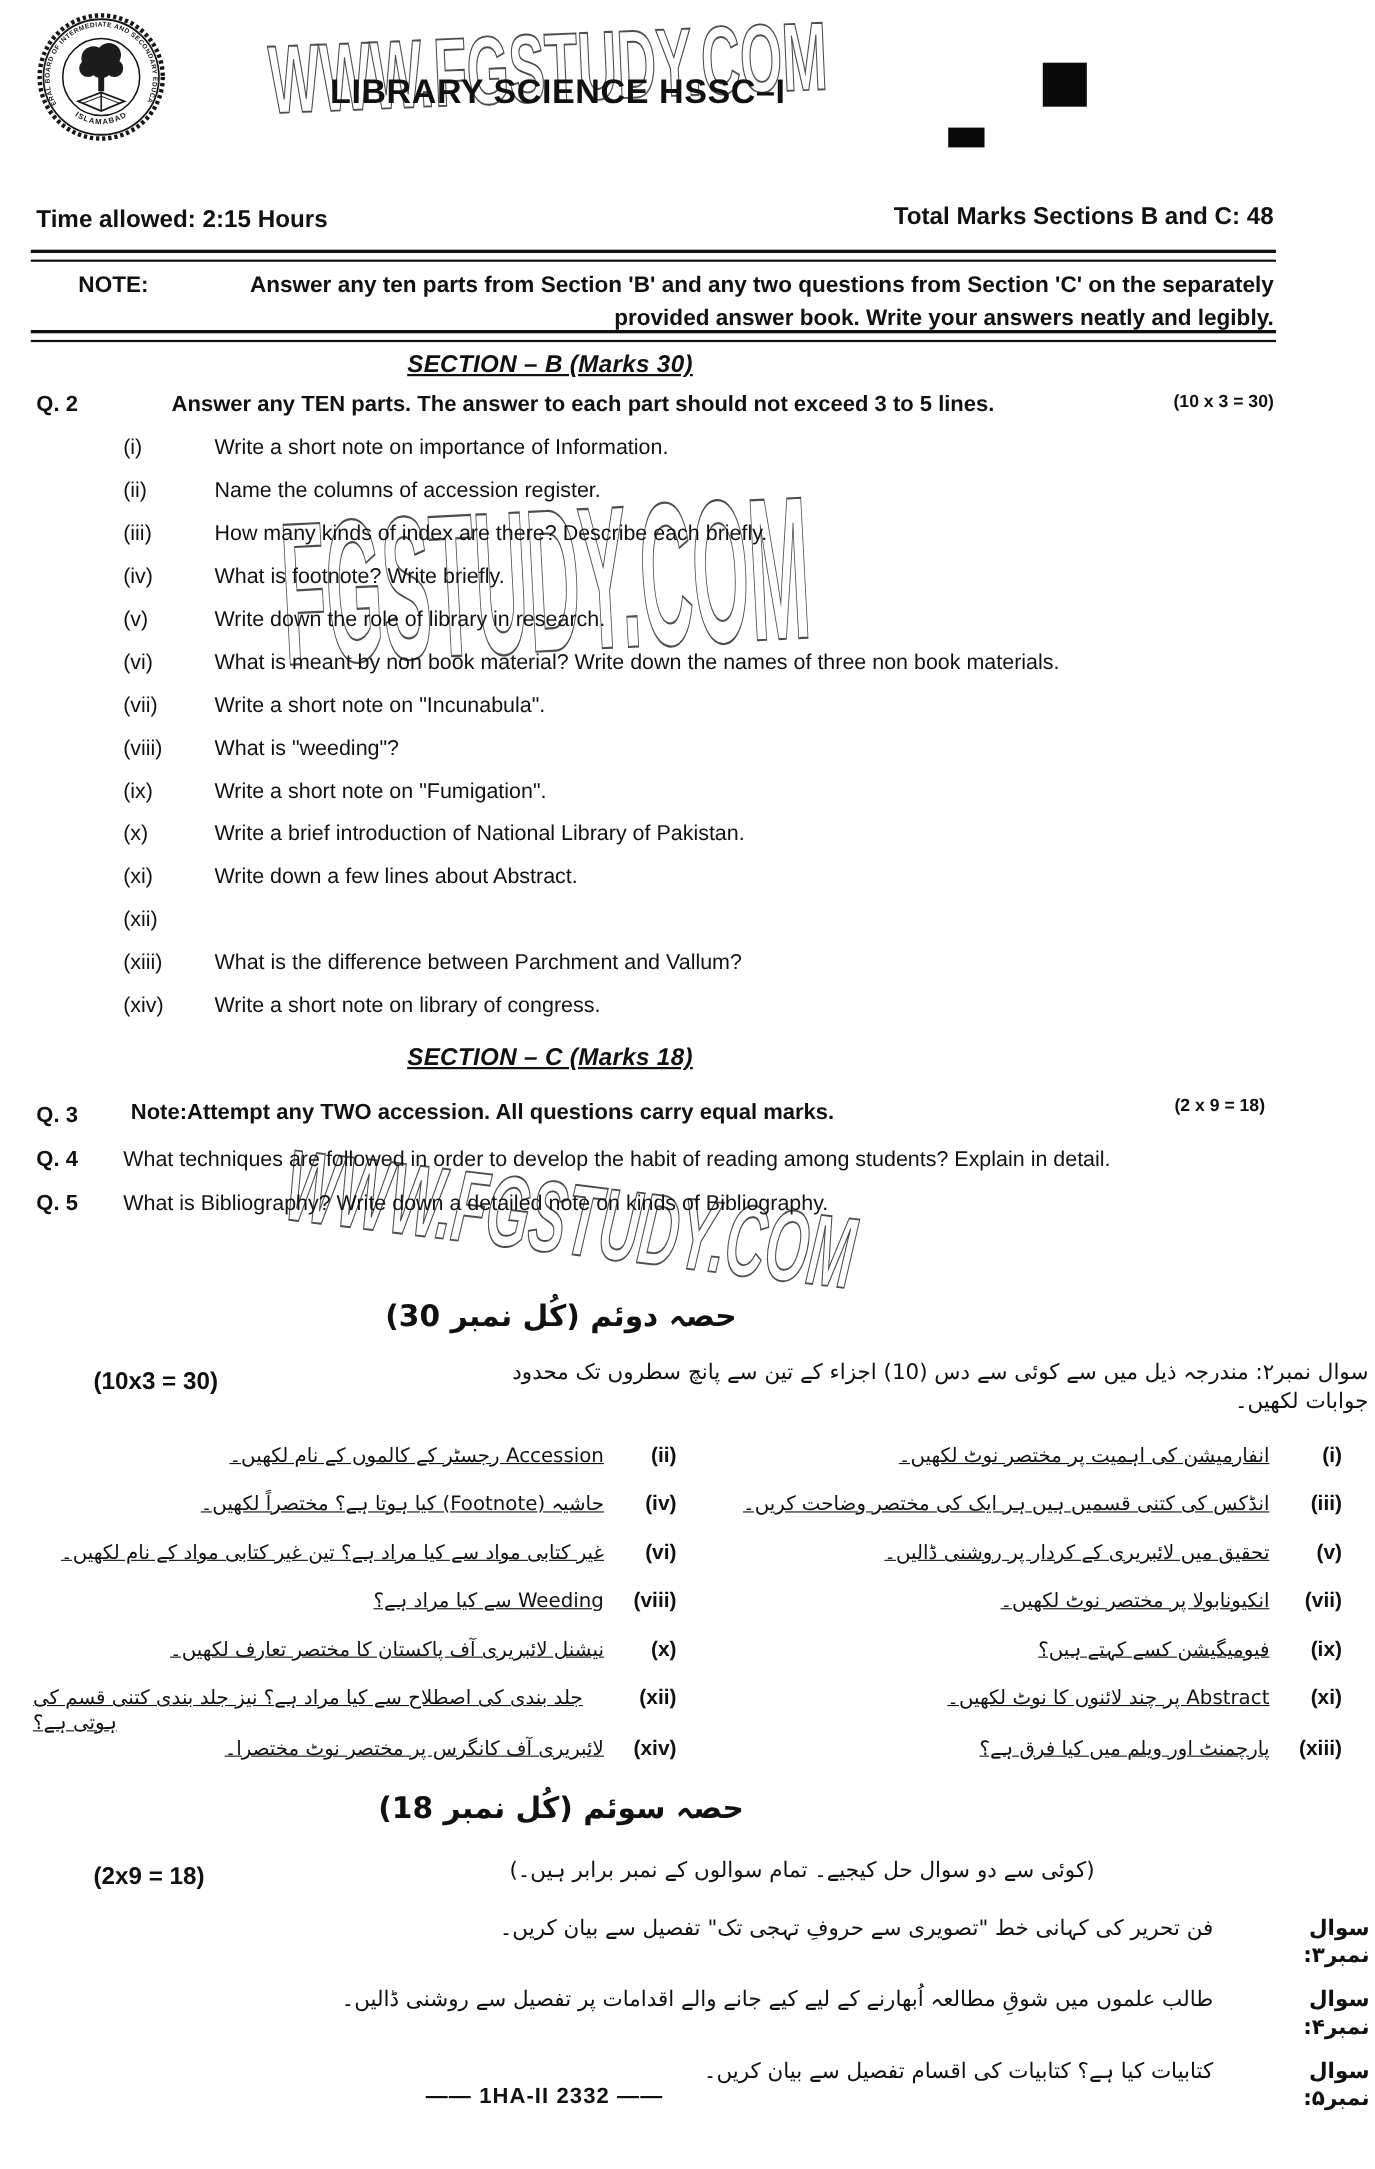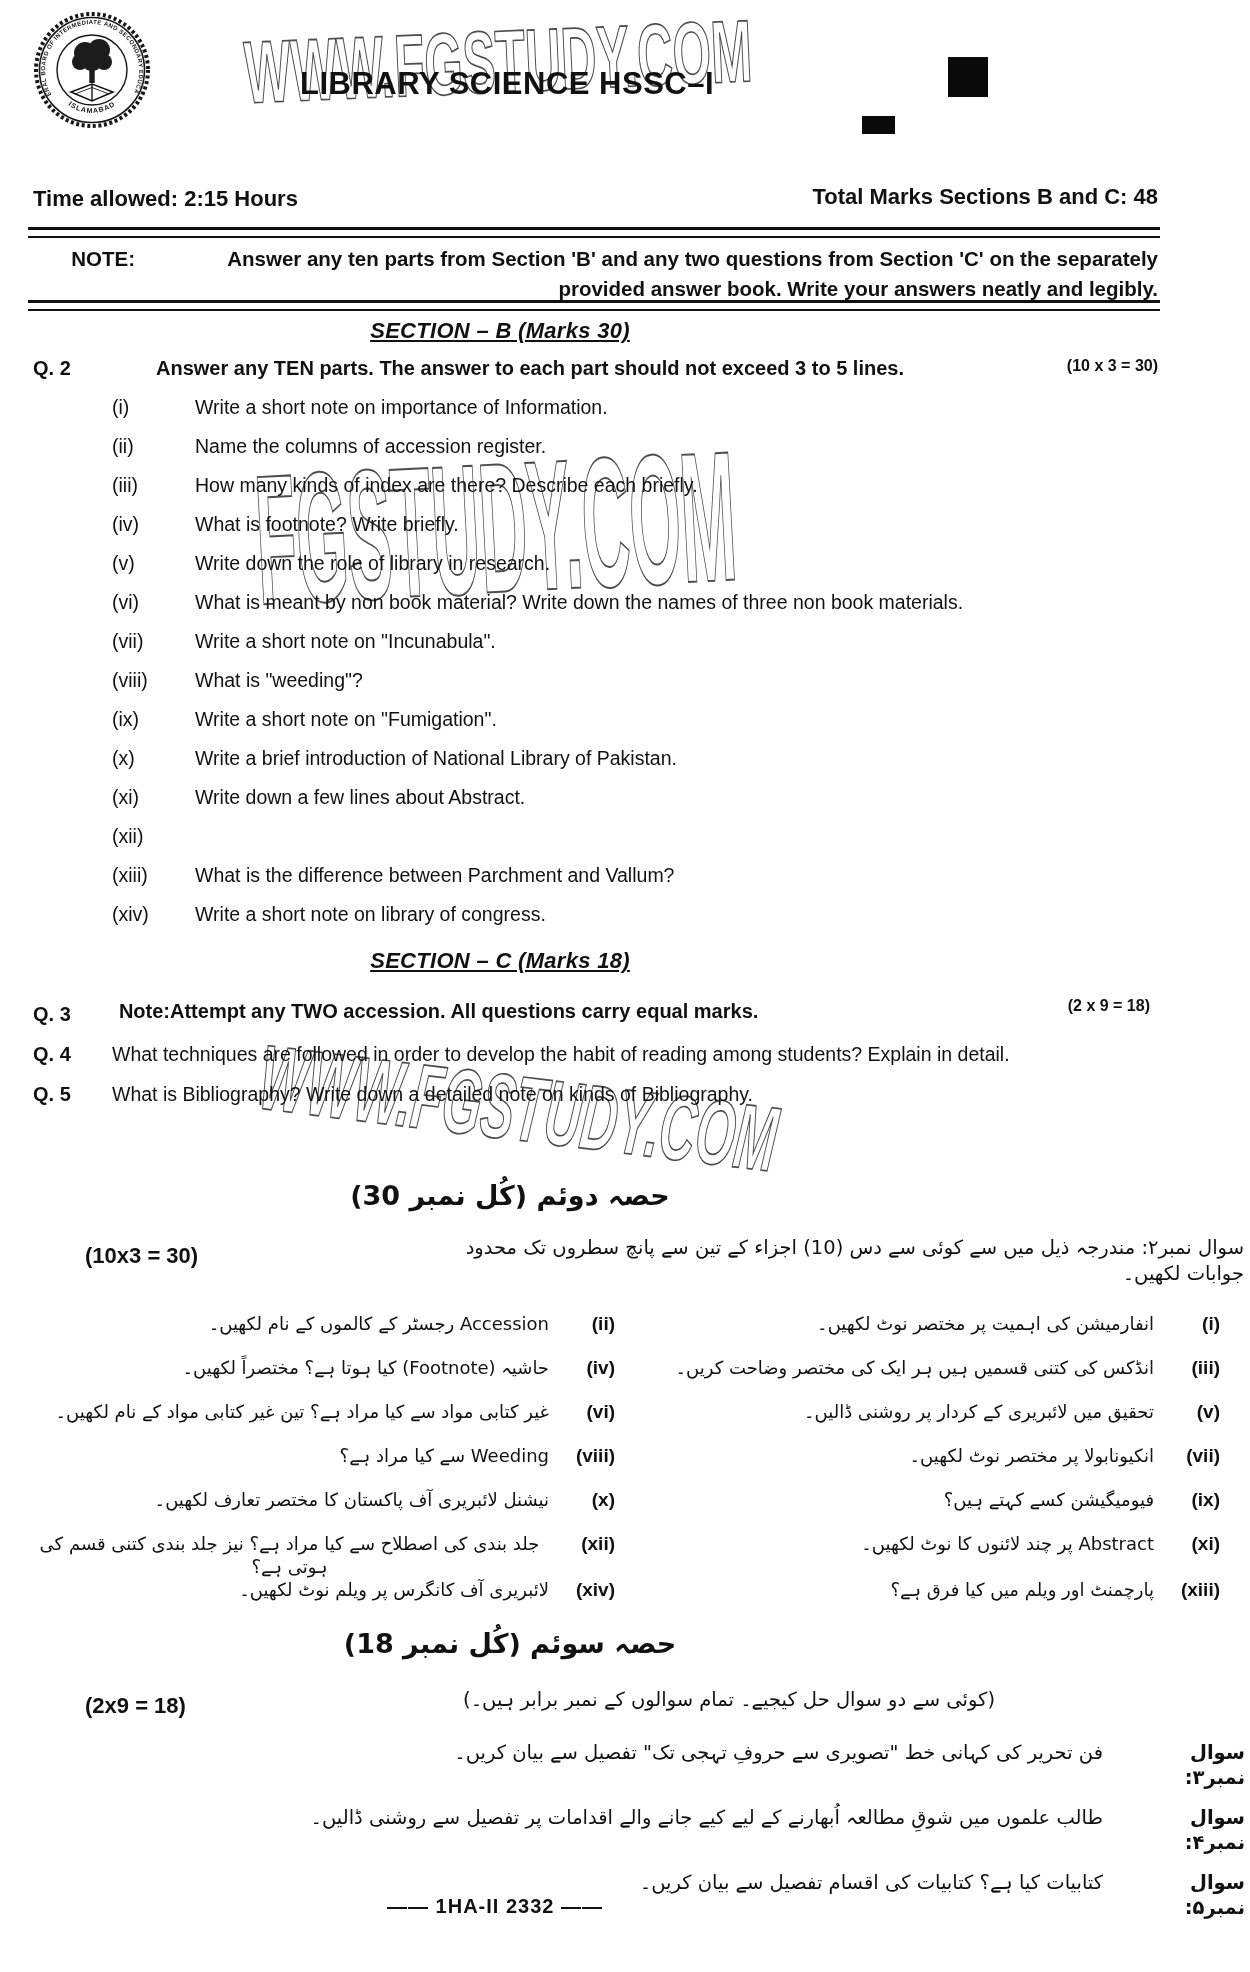--- a/index.html
+++ b/index.html
@@ -40,21 +40,21 @@
   .ur-head-wrap{position:absolute;left:0;width:1020px;text-align:center;}
   .ur-head{font-size:27px;font-weight:bold;}
   .ur-intro{position:absolute;right:6px;width:840px;text-align:right;
             font-size:19.5px;line-height:26px;}
   .ugrid{position:absolute;top:1312px;right:30px;left:30px;display:grid;
          direction:rtl;grid-template-columns:560px 1fr;column-gap:45px;}
   .u-item{display:flex;direction:rtl;gap:16px;font-size:18px;line-height:23px;
           min-height:44px;align-items:flex-start;}
   .u-num{font-family:"Liberation Sans",sans-serif;font-weight:bold;font-size:19px;
          flex:none;min-width:50px;}
-  .u-text{text-align:center;}
+  .u-text{text-align:left;text-decoration:underline;}
   .ur-intro2{position:absolute;right:255px;width:620px;text-align:right;
              font-size:19.5px;}
   .uc{position:absolute;right:5px;left:30px;top:1740px;}
   .uqrow{display:flex;direction:rtl;gap:30px;font-size:19.5px;line-height:25px;
          margin-bottom:15px;}
   .uq-label{flex:none;width:112px;font-weight:bold;}
   .uq-text{text-align:right;}
   
   .footer-wrap{position:absolute;left:0;width:990px;text-align:center;top:1895px;}
   .footer-code{font-size:20px;font-weight:bold;letter-spacing:1px;}
@@ -265,21 +265,21 @@
   <div class="u-item ur">
       <span class="u-num">(xii)</span>
       <span class="u-text">جلد بندی کی اصطلاح سے کیا مراد ہے؟ نیز جلد بندی کتنی قسم کی ہوتی ہے؟</span>
     </div>
   <div class="u-item ur">
       <span class="u-num">(xiii)</span>
       <span class="u-text">پارچمنٹ اور ویلم میں کیا فرق ہے؟</span>
     </div>
   <div class="u-item ur">
       <span class="u-num">(xiv)</span>
-      <span class="u-text">لائبریری آف کانگرس پر ویلم نوٹ لکھیں۔</span>
+      <span class="u-text">لائبریری آف کانگرس پر مختصر نوٹ مختصرا۔</span>
     </div>
 </div>
 
 <div class="ur-head-wrap" style="top:1628px;">
   <span class="ur ur-head">حصہ سوئم (کُل نمبر 18)</span>
 </div>
 
 <div class="ur ur-intro2" style="top:1688px;">(کوئی سے دو سوال حل کیجیے۔ تمام سوالوں کے نمبر برابر ہیں۔)</div>
 <div class="marks" style="left:85px;top:1693px;font-size:22px;">(2x9 = 18)</div>
 

